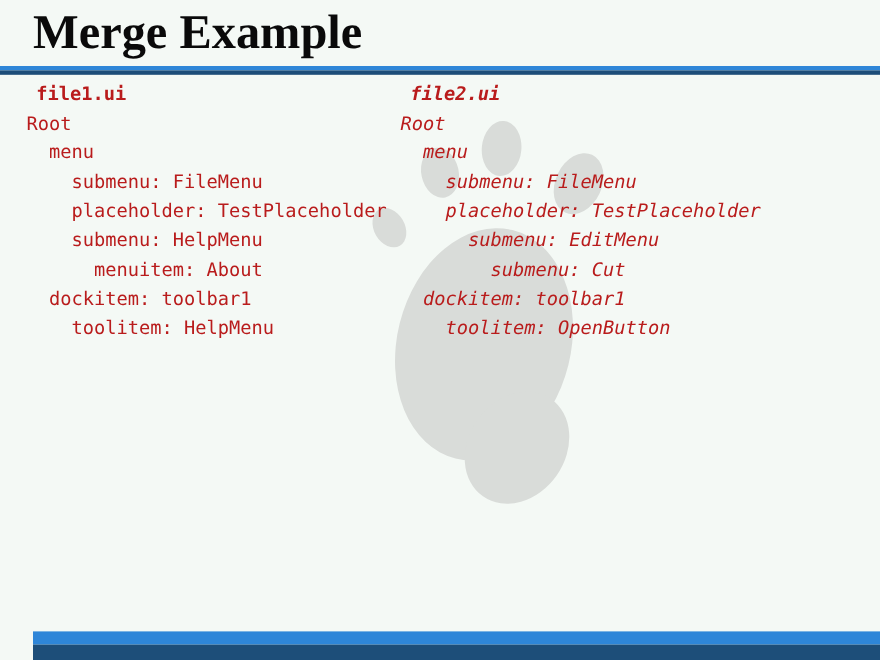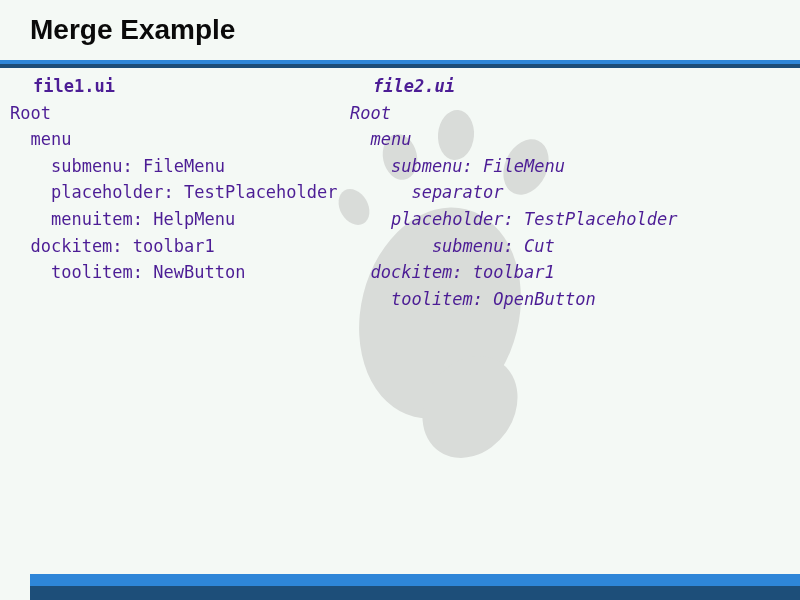--- a/index.html
+++ b/index.html
@@ -12,26 +12,26 @@
     height: 600px;
     background: #f4f9f5;
     overflow: hidden;
     font-family: "DejaVu Sans", "Liberation Sans", sans-serif;
   }
   .title {
     position: absolute;
     left: 30px;
     top: 4px;
     margin: 0;
-    font-size: 28px;
+    font-size: 44px;
     line-height: 52px;
     font-weight: bold;
     color: #0a0a0a;
     letter-spacing: 0px;
-    font-family: Liberation Sans, sans-serif;
+    font-family: Liberation Serif, serif;
   }
   .title-rule {
     position: absolute;
     left: 0;
     top: 60px;
     width: 800px;
     height: 8px;
   }
   .title-rule .rule-top {
     height: 4px;
@@ -49,31 +49,32 @@
     height: 395px;
     z-index: 1;
   }
   .tree-col {
     position: absolute;
     top: 73px;
     z-index: 2;
     font-family: "DejaVu Sans Mono", "Liberation Mono", monospace;
     font-size: 17px;
     line-height: 26.6px;
-    color: #4c1d95;
+    color: #b91c1c;
   }
   .tree-col.col-left  { left: 10px; }
   .tree-col.col-right { left: 350px; font-style: italic; }
   .tree-header {
     font-weight: bold;
     padding-left: 23px;
     white-space: pre;
   }
   .tree-line {
     white-space: pre;
+    margin-left: 14px;
   }
   .footer-bar {
     position: absolute;
     left: 30px;
     right: 0;
     bottom: 0;
     height: 26px;
     z-index: 0;
   }
   .footer-bar .bar-top {
@@ -108,34 +109,35 @@
     </g>
   </svg>
 
   <div class="tree-col col-left">
     <div class="tree-header">file1.ui</div>
     <div class="tree-lines">
         <div class="tree-line">Root</div>
         <div class="tree-line">  menu</div>
         <div class="tree-line">    submenu: FileMenu</div>
         <div class="tree-line">    placeholder: TestPlaceholder</div>
-        <div class="tree-line">    menuitem: HelpMenu</div>
+        <div class="tree-line">    submenu: HelpMenu</div>
+        <div class="tree-line">      menuitem: About</div>
         <div class="tree-line">  dockitem: toolbar1</div>
-        <div class="tree-line">    toolitem: NewButton</div>
+        <div class="tree-line">    toolitem: HelpMenu</div>
       </div>
   </div>
 
   <div class="tree-col col-right">
     <div class="tree-header">file2.ui</div>
     <div class="tree-lines">
         <div class="tree-line">Root</div>
         <div class="tree-line">  menu</div>
         <div class="tree-line">    submenu: FileMenu</div>
-        <div class="tree-line">      separator</div>
         <div class="tree-line">    placeholder: TestPlaceholder</div>
+        <div class="tree-line">      submenu: EditMenu</div>
         <div class="tree-line">        submenu: Cut</div>
         <div class="tree-line">  dockitem: toolbar1</div>
         <div class="tree-line">    toolitem: OpenButton</div>
       </div>
   </div>
 
   <div class="footer-bar">
     <div class="bar-top"></div>
     <div class="bar-bottom"></div>
   </div>

